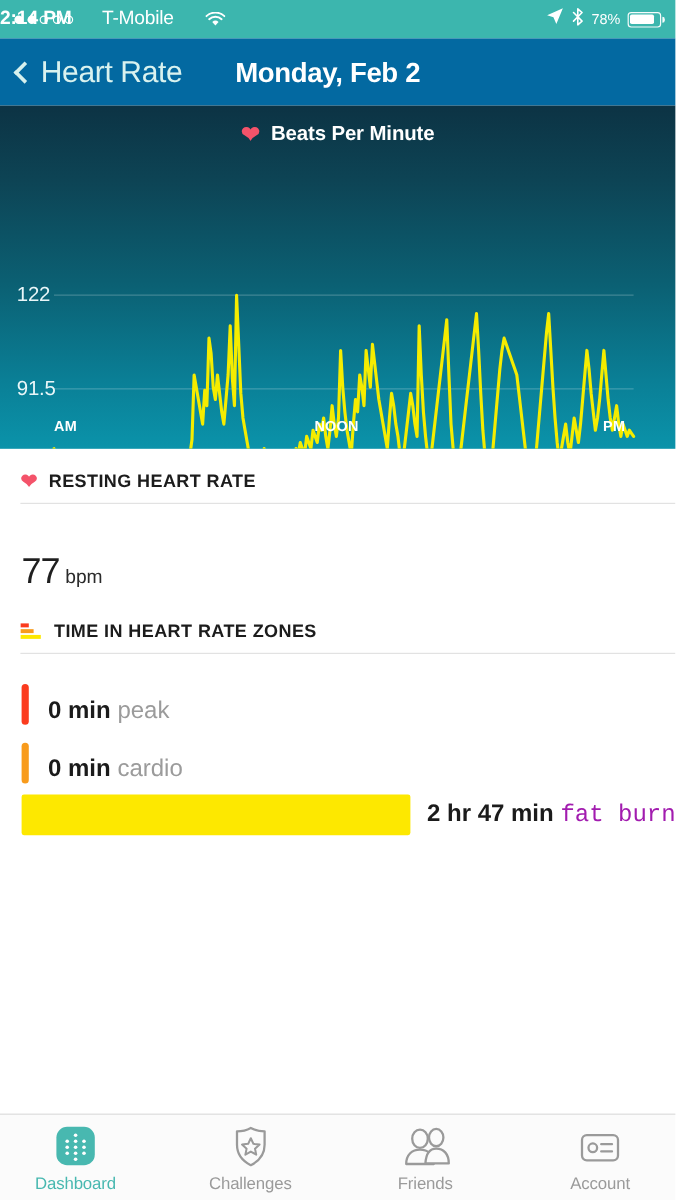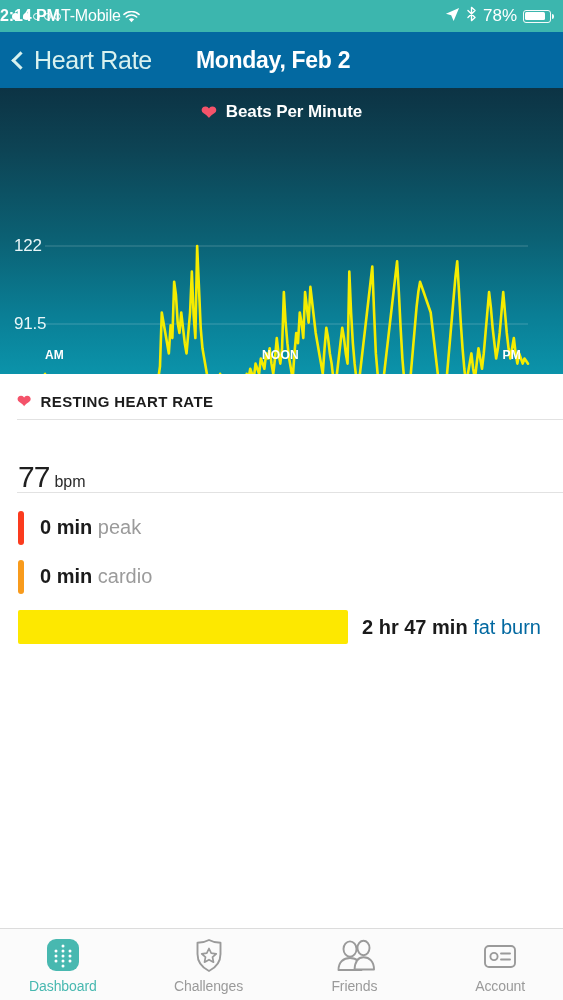--- a/index.html
+++ b/index.html
@@ -11,33 +11,33 @@
     -webkit-font-smoothing:antialiased;
   }
   #app { position:relative; width:563px; height:1000px; display:flex; flex-direction:column; }
 
   
   .statusbar {
     height:32px; background:#3cb6ae; flex:0 0 32px;
     display:flex; align-items:center; color:#ffffff;
     font-size:16px; position:relative; padding:0 12px;
   }
-  .sb-left { display:flex; align-items:center; gap:0; }
+  .sb-left { display:flex; align-items:center; gap:24px; }
   .dots { display:flex; align-items:center; gap:3.5px; }
   .dot { width:7px; height:7px; border-radius:50%; }
   .dot.filled { background:#ffffff; }
   .dot.empty { background:transparent; border:1.3px solid #ffffff; box-sizing:border-box; }
   .carrier { font-size:16px; letter-spacing:-0.2px; }
   .wifi { display:inline-block; width:17px; height:13px; position:relative; margin-left:2px; }
   .sb-center {
     position:absolute; left:0; right:0; text-align:left;
     font-size:16px; font-weight:bold; letter-spacing:-0.1px; pointer-events:none;
   }
   .sb-right { margin-left:auto; display:flex; align-items:center; gap:6px; z-index:2; }
-  .batt-pct { font-size:17px; }
+  .batt-pct { font-size:12px; }
   .batt {
     width:28px; height:13px; border:1.4px solid rgba(255,255,255,.95);
     border-radius:3px; position:relative; display:inline-block;
   }
   .batt::after {
     content:""; position:absolute; right:-4px; top:3.5px; width:2.5px; height:5px;
     background:rgba(255,255,255,.95); border-radius:0 2px 2px 0;
   }
   .batt i { position:absolute; left:1.3px; top:1.3px; bottom:1.3px; background:#ffffff; border-radius:1.5px; }
 
@@ -79,31 +79,31 @@
   .sect-head {
     display:flex; align-items:center; gap:9px;
     padding:19px 0 9px 17px; font-size:15px; font-weight:bold;
     color:#1c1c1c; letter-spacing:0.35px;
   }
   .rule { height:1px; background:#e2e2e2; margin-left:17px; }
   .rhr-row { padding:11px 0 0 18px; display:flex; align-items:baseline; }
   .rhr-val { font-size:30px; color:#1f1f1f; font-weight:400; letter-spacing:-1px; line-height:1; }
   .rhr-unit { font-size:16px; color:#2b2b2b; margin-left:5px;margin-top:42px; }
 
-  .zone-row { display:flex; align-items:center; padding-left:18px; height:49px; }
+  .zone-row { display:flex; align-items:flex-end; padding-left:18px; height:49px; }
   .zone-pill { width:6px; height:34px; border-radius:3px; flex:0 0 6px; }
   .zone-text { margin-left:16px; font-size:20px; color:#1b1b1b; }
   .zone-text b { font-weight:bold; }
   .zone-text span { color:#9b9b9b; font-weight:400; }
 
   .fatburn-row { display:flex; align-items:center; padding-left:18px; margin-top:9px; }
   .fatburn-bar { height:34px; background:#fde800; border-radius:2px; }
   .fatburn-text { margin-left:14px; font-size:20px; color:#1b1b1b; white-space:nowrap; }
   .fatburn-text b { font-weight:bold; }
-  .fatburn-text span { color:#0369a1; }
+  .fatburn-text span { color:#a21caf;font-family:Liberation Mono, monospace; }
 
   .zones-icon { width:19px; height:15px; display:block; }
 
   
   .tabbar {
     flex:0 0 72px; height:72px; background:#fbfbfb; border-top:1px solid #dcdcdc;
     display:flex; align-items:flex-start; padding-top:9px;gap:20px;
   }
   .tab { flex:1; display:flex; flex-direction:column; align-items:center; gap:4px; cursor:pointer; }
   .tab-label { font-size:14px; color:#9a9a9a; letter-spacing:-0.1px; }
@@ -184,20 +184,30 @@
     <div class="sect-head">
       <span class="heart-red" style="font-size:17px">❤</span>
       <span>RESTING HEART RATE</span>
     </div>
     <div class="rule"></div>
     <div class="rhr-row">
       <span class="rhr-val">77</span>
       <span class="rhr-unit">bpm</span>
     </div>
 
+    <div class="sect-head" style="padding-top:26px">
+      <span>
+        <svg class="zones-icon" viewBox="0 0 19 15">
+          <rect x="0" y="0.5" width="7" height="3.3" fill="#fb3b1e"></rect>
+          <rect x="0" y="5.3" width="11" height="3.3" fill="#f89b1c"></rect>
+          <rect x="0" y="10.1" width="17" height="3.3" fill="#fde800"></rect>
+        </svg>
+      </span>
+      <span>TIME IN HEART RATE ZONES</span>
+    </div>
     <div class="rule"></div>
 
     <div style="padding-top:10px" id="zones-list">
         <div class="zone-row">
           <div class="zone-pill" style="background: rgb(251, 59, 30);"></div>
           <div class="zone-text"><b>0 min</b> <span>peak</span></div>
         </div>
         <div class="zone-row">
           <div class="zone-pill" style="background: rgb(248, 155, 28);"></div>
           <div class="zone-text"><b>0 min</b> <span>cardio</span></div>

